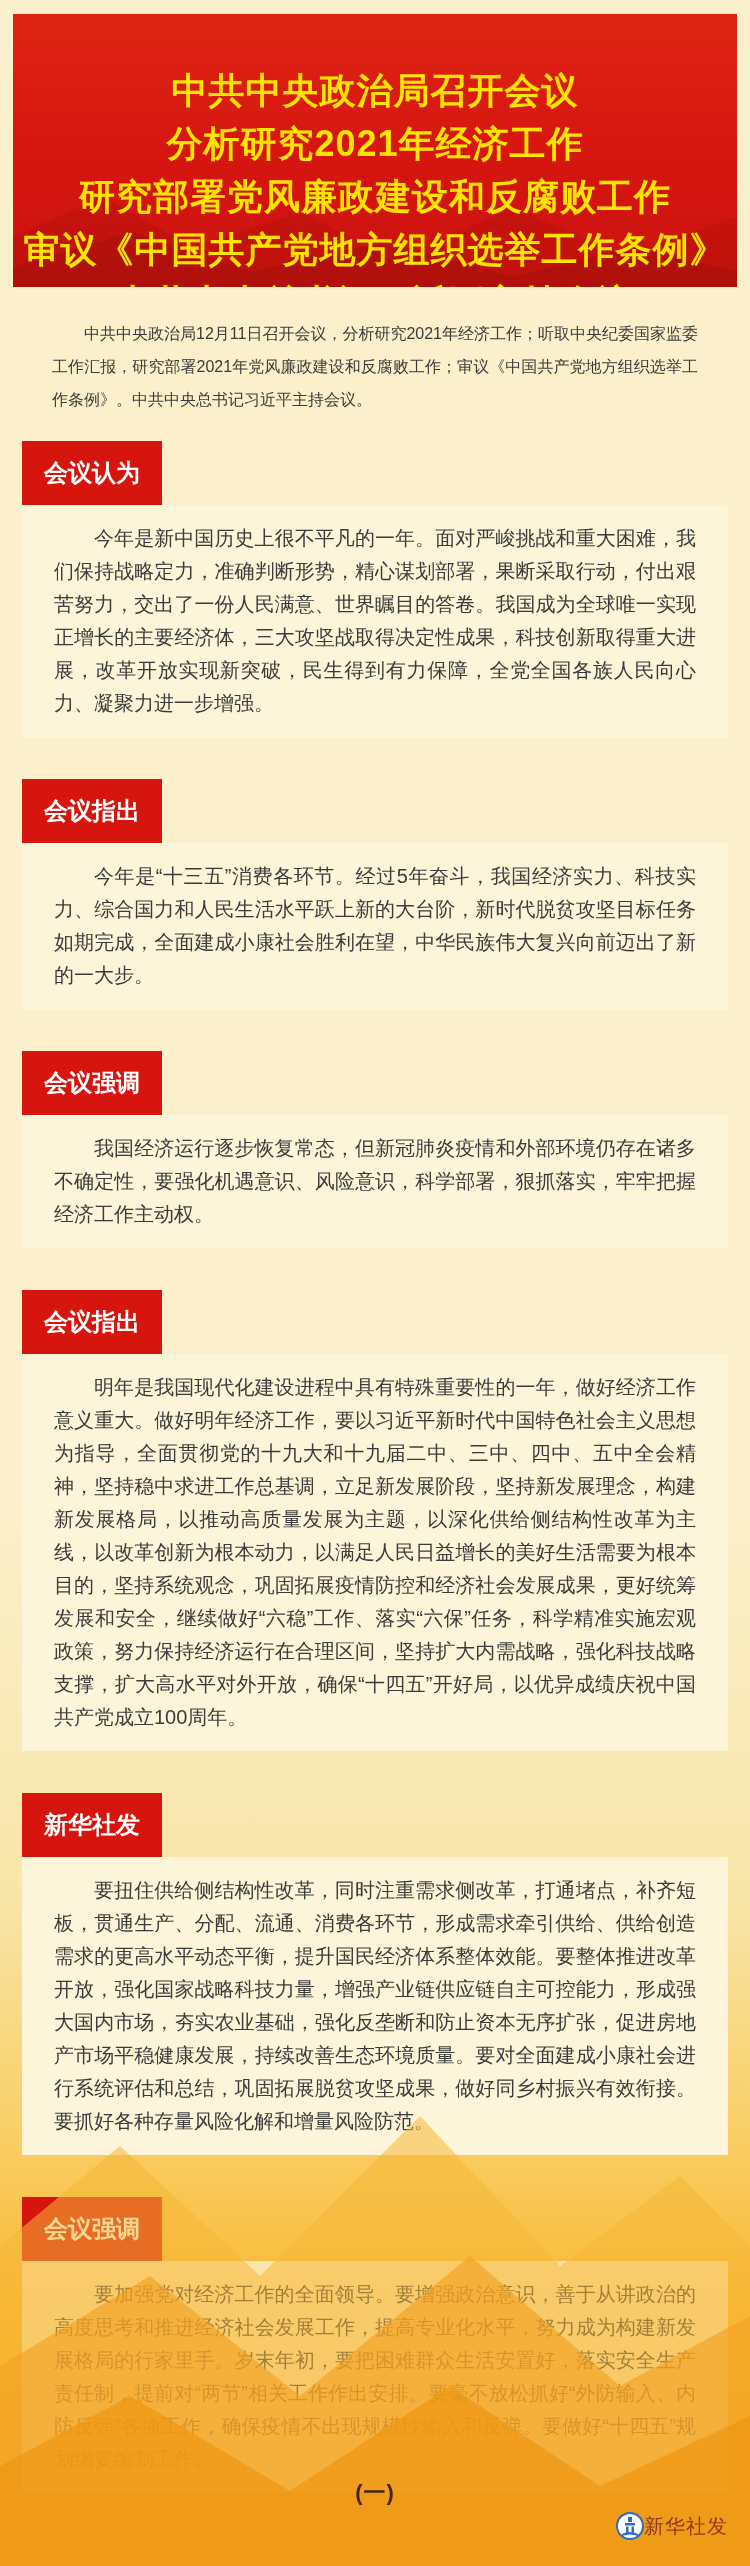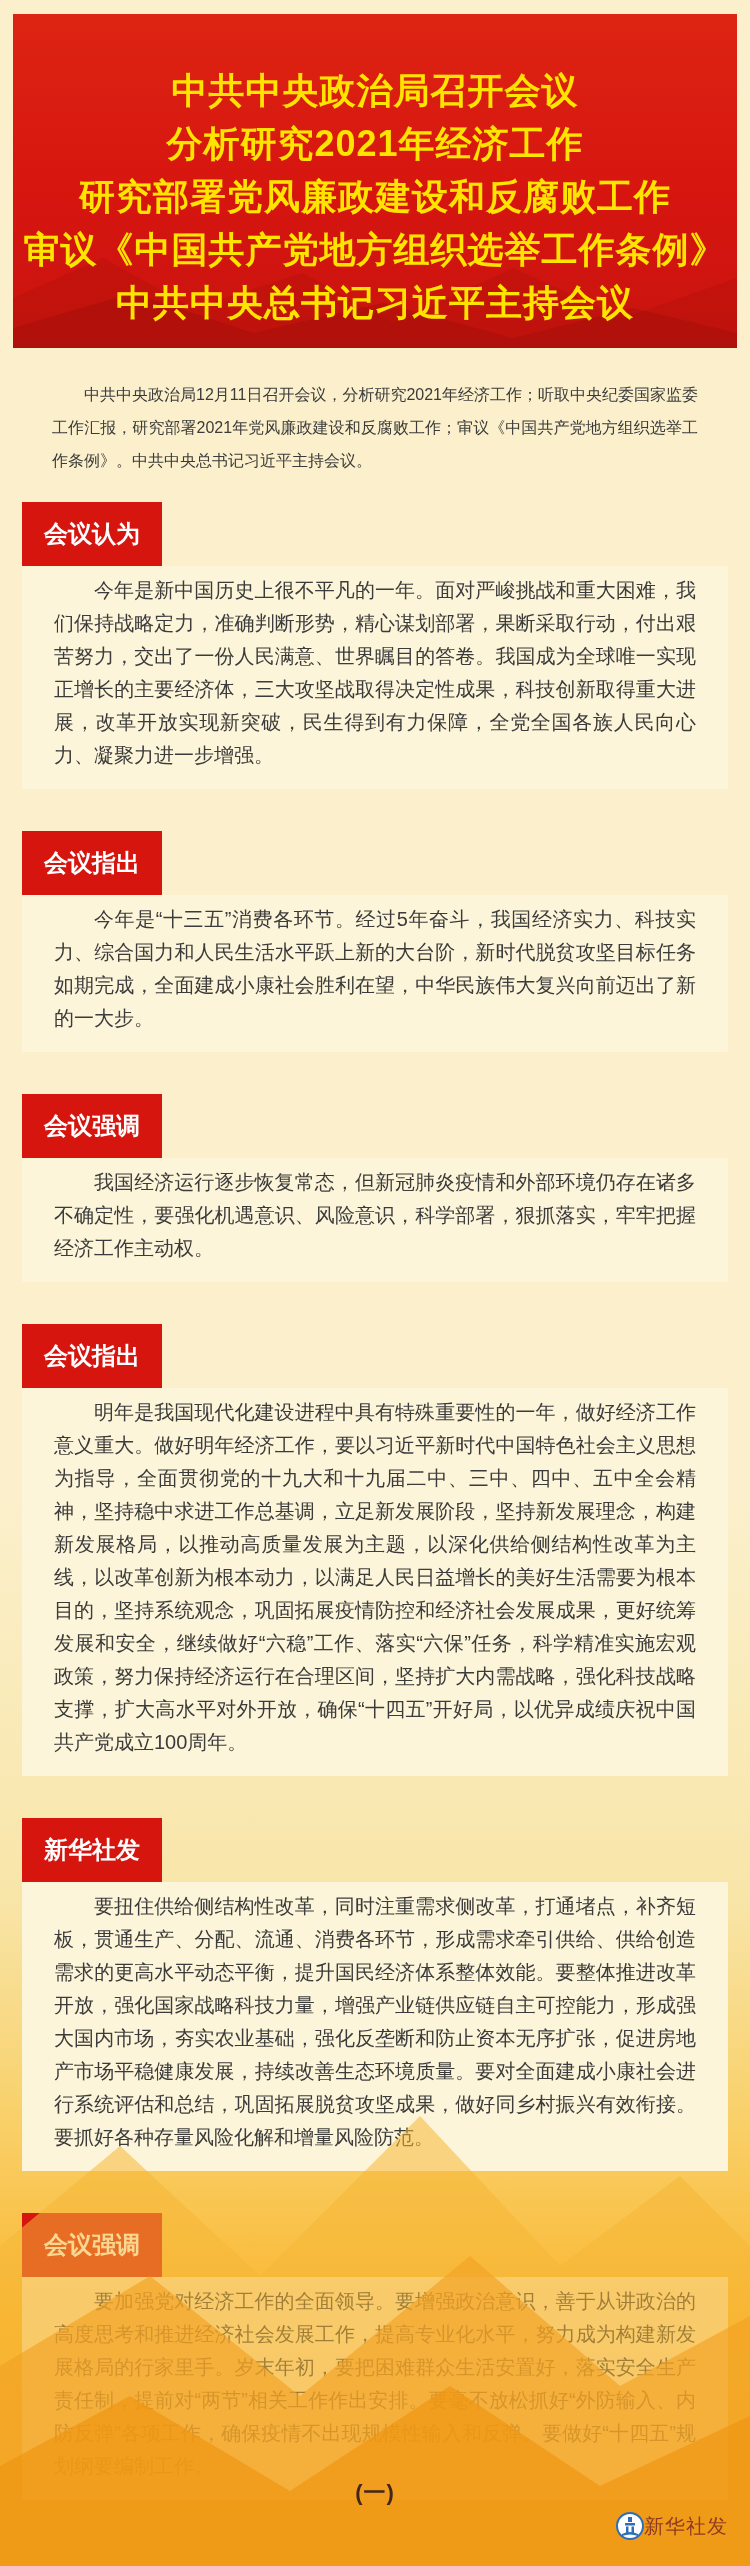--- a/index.html
+++ b/index.html
@@ -7,21 +7,21 @@
   .page{
     position:relative;width:750px;height:2566px;overflow:hidden;
     background:linear-gradient(180deg,
       #fbf0cb 0px,#fbf0cb 1500px,#f8e5a8 1900px,
       #f9cf66 2130px,#fab52e 2330px,#f7a41d 2566px);
   }
   
   .mountains{position:absolute;left:0;bottom:0;width:750px;height:620px;pointer-events:none;}
   
   .banner{
-    position:relative;margin:14px 13px 16px;height:334px;
+    position:relative;margin:14px 13px 16px;height:273px;
     background:linear-gradient(180deg,#dd2413 0%,#d6150f 55%,#c91410 100%);
     text-align:center;box-sizing:border-box;padding-top:50px;overflow:hidden;
   }
   .banner-mts{position:absolute;left:0;bottom:0;width:100%;height:120px;}
   .banner-line{
     position:relative;display:block;color:#ffe400;font-weight:bold;
     font-size:36px;line-height:53px;letter-spacing:1px;white-space:nowrap;
   }
   
   .intro{
@@ -29,21 +29,21 @@
     font-size:16px;line-height:33px;text-indent:2em;text-align:justify;
   }
   
   .badge{
     display:inline-block;margin:42px 0 0 22px;background:#d6150f;color:#ffffff;
     font-size:24px;font-weight:bold;line-height:40px;height:40px;padding:12px 22px;
     vertical-align:bottom;
   }
   .badge-first{margin-top:25px;}
   .sec-box{
-    margin:0 22px;background:#fdf5d9;padding:8px 32px 17px;
+    margin:0 22px;background:#fdf5d9;padding:17px 32px 17px;
     box-sizing:border-box;width:706px;
   }
   .sec-box.translucent{background:rgba(253,245,217,0.70);}
   .sec-text{
     margin:0;color:#3b3b3b;font-size:20px;line-height:33px;
     text-indent:2em;text-align:justify;
   }
   
   .page-number{
     position:absolute;left:0;top:2478px;width:750px;text-align:center;

